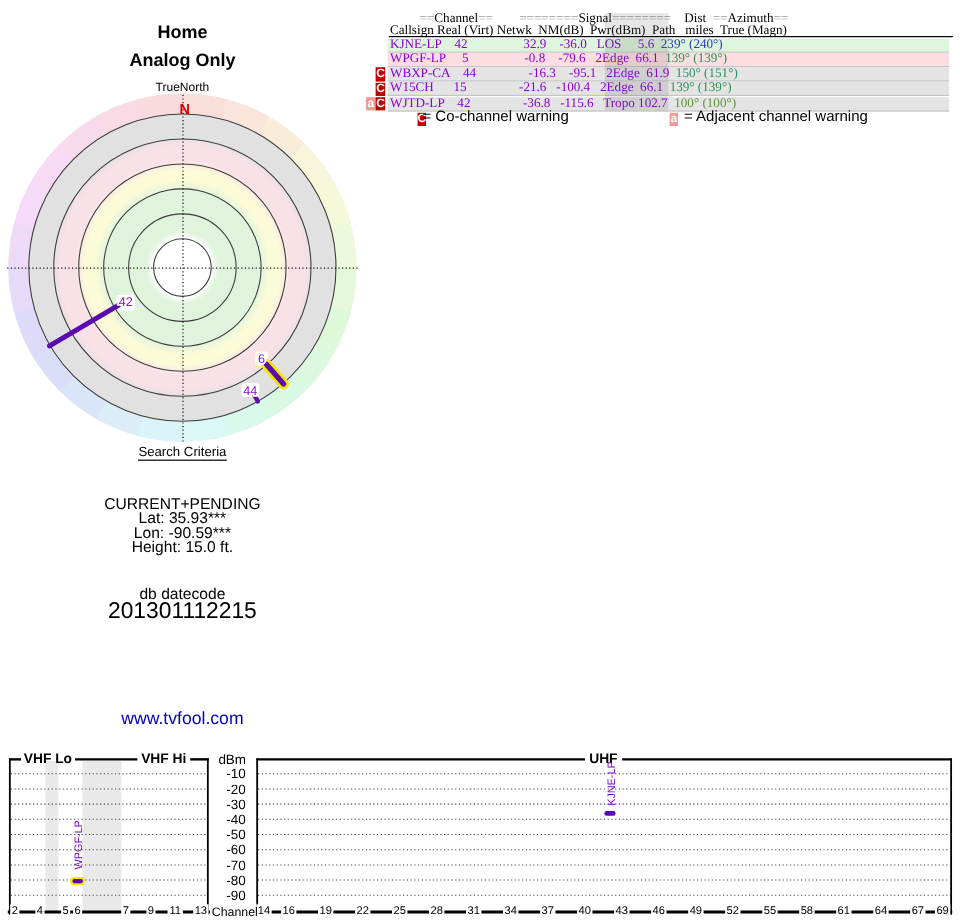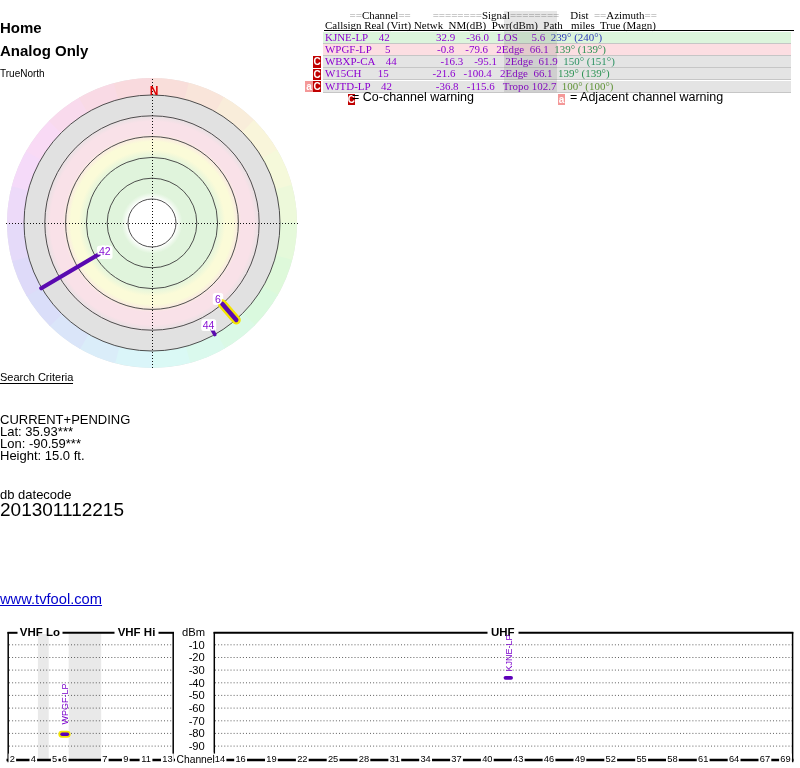--- a/index.html
+++ b/index.html
@@ -1,17 +1,17 @@
 <!DOCTYPE html>
 <html><head><meta charset="utf-8"><style>
 html,body{margin:0;padding:0}
 .page{position:relative;width:800px;height:768px;background:#fff;font-family:"Liberation Sans",sans-serif;overflow:hidden;will-change:transform}
 .abs{position:absolute}
 .mono{position:absolute;font-family:Liberation Serif, serif;font-size:10.95px;line-height:11.4px;white-space:pre;color:#000}
-.ctr{position:absolute;left:0;width:304px;text-align:left;color:#000}
+.ctr{position:absolute;left:0;width:304px;text-align:center;color:#000}
 .wbox{position:absolute;width:7.9px;height:11.4px;color:#fff;font-size:10px;font-weight:bold;text-align:center;line-height:11.4px;font-family:"Liberation Sans",sans-serif}
 </style></head>
 <body>
 <div class="page">
 
 <div class="abs" style="left:7.0px;top:78.0px;width:290.0px;height:290.0px;border-radius:50%;background:radial-gradient(closest-side,#ffffff 0 16.5%,#e0f4dc 21% 44.5%,#fbfbd8 50.5% 56%,#f9e1e8 61.5% 70%,#e1e1e1 75.5% 100%)"></div>
 <svg class="abs" style="left:0;top:0" width="800" height="768" viewBox="0 0 800 768">
 <path d="M151.24,78.00 A145.0,145.0 0 0 1 190.26,83.14 L185.78,99.54 A128.0,128.0 0 0 0 151.33,95.00 Z" fill="hsl(8,72%,91.5%)"></path>
 <path d="M188.79,82.75 A145.0,145.0 0 0 1 225.16,97.81 L216.58,112.49 A128.0,128.0 0 0 0 184.48,99.19 Z" fill="hsl(22,72%,91.5%)"></path>
 <path d="M223.84,97.05 A145.0,145.0 0 0 1 255.07,121.01 L242.98,132.97 A128.0,128.0 0 0 0 215.42,111.82 Z" fill="hsl(38,72%,91.5%)"></path>
@@ -191,13 +191,13 @@
 <div class="wbox" style="left:557.5px;top:93.6px;background:#f49898">a</div>
 <div class="abs" style="left:570px;top:90.2px;font-size:12.5px">= Adjacent channel warning</div>
 
 <div class="ctr" style="top:371px;font-size:11px;font-weight:normal"><span style="border-bottom:1.3px solid #000">Search Criteria</span></div>
 <div class="ctr" style="top:412.3px;font-size:13px">CURRENT+PENDING</div>
 <div class="ctr" style="top:424.1px;font-size:13px">Lat: 35.93***</div>
 <div class="ctr" style="top:436px;font-size:13px">Lon: -90.59***</div>
 <div class="ctr" style="top:447.8px;font-size:13px">Height: 15.0 ft.</div>
 <div class="ctr" style="top:487.2px;font-size:13px">db datecode</div>
 <div class="ctr" style="top:499px;font-size:19px">201301112215</div>
-<div class="ctr" style="top:591px;font-size:14.7px"><span style="color:#0000cc;text-decoration:underline">www.tvfool.com</span></div>
+<div class="ctr" style="top:591px;font-size:14.7px"><span style="color:#0000cc;">www.tvfool.com</span></div>
 </div>
 </body></html>

